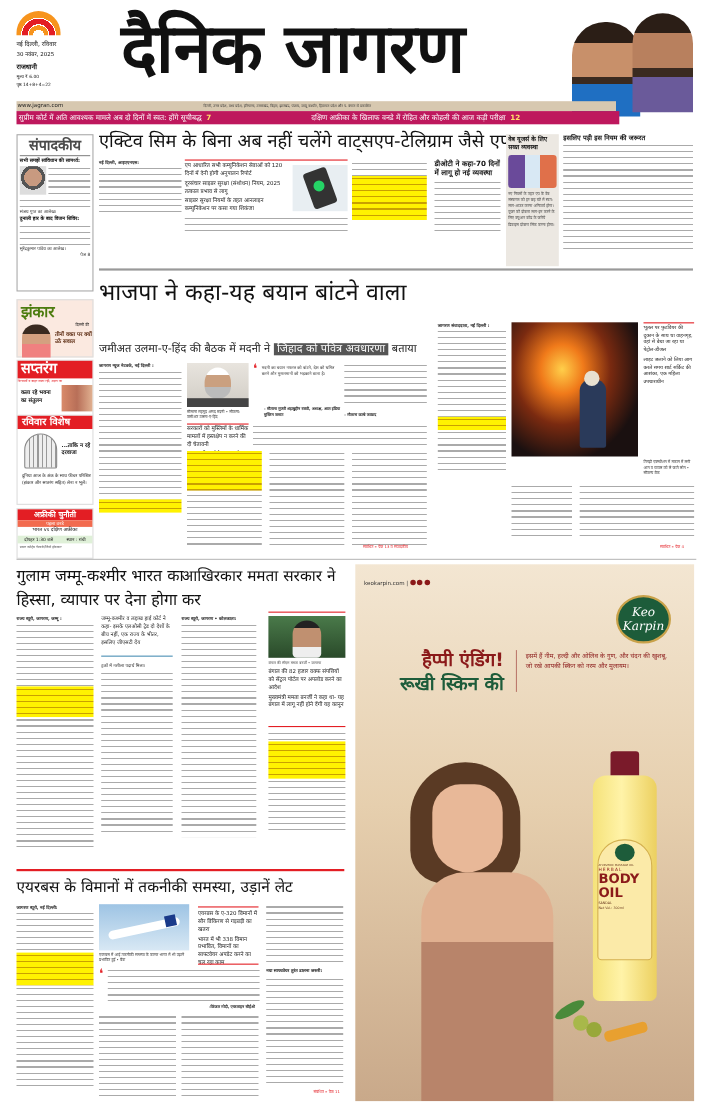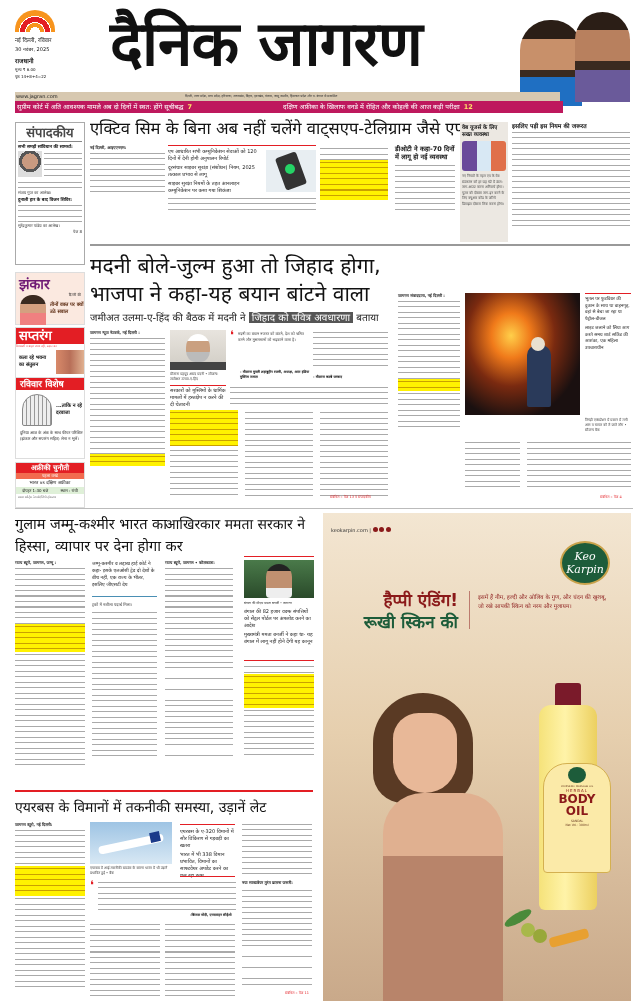--- a/index.html
+++ b/index.html
@@ -48,21 +48,21 @@
   </div>
   <div class="lines" style="height:10px;margin-top:1px;"></div>
   <div style="font-size:4px;line-height:6px;color:#333;">संजय गुप्त का आलेख।</div>
   <div style="font-size:4.5px;font-weight:bold;line-height:6px;margin-top:1px;">दुनाली हार के बाद विजन शिविर:</div>
   <div class="lines" style="height:20px;"></div>
   <div style="font-size:4px;line-height:6px;color:#333;">सुरेंद्रकुमार पांडेय का आलेख।</div>
   <div style="font-size:4px;text-align:right;color:#333;">पेज 8</div>
 </div>
 
 <div class="abs" style="left:15px;top:272px;width:70px;height:53px;background:#fbe9e0;border:1px solid #ddd;">
-  <div style="font-size:14px;font-weight:bold;color:#701a75;line-height:16px;padding-left:3px;margin-top:3px;">झंकार</div>
+  <div style="font-size:14px;font-weight:bold;color:#4d7c0f;line-height:16px;padding-left:3px;margin-top:3px;">झंकार</div>
   <div style="font-size:3.5px;text-align:right;padding-right:3px;">दिल्ली की</div>
   <div class="abs" style="left:4px;top:22px;width:26px;height:30px;border-radius:12px 12px 0 0;background:linear-gradient(#3a2a20 0 30%,#d4a080 30% 60%,#f08080 60%);"></div>
   <div class="abs" style="left:34px;top:28px;width:34px;font-size:5px;font-weight:bold;color:#5a2a10;line-height:7px;">तीनों वक्त पर क्यों उठे सवाल</div>
 </div>
 
 <div class="abs" style="left:15px;top:327px;width:70px;height:64px;background:#fff;border:1px solid #ddd;">
   <div style="background:#e31e24;color:#fff;font-size:13px;font-weight:bold;line-height:16px;padding-left:3px;">सप्तरंग</div>
   <div style="font-size:3px;color:#e31e24;white-space:nowrap;overflow:hidden;">विरासतों व बाहर जाता रही, उड़ान का</div>
   <div class="abs" style="left:3px;top:26px;width:32px;font-size:5px;font-weight:bold;line-height:7px;">कला रहे भवना का संतुलन</div>
   <div class="abs" style="left:40px;top:22px;width:28px;height:24px;background:linear-gradient(90deg,#d98a6a,#b86f58 50%,#e0b090);"></div>
@@ -115,21 +115,20 @@
   <div style="height:30px;margin:3px 0;background:linear-gradient(90deg,#6a4a9a 0 35%,#d8e8f4 35% 65%,#e0704a 65%);border-radius:3px;"></div>
   <div style="font-size:3.5px;line-height:5.5px;color:#444;">नए नियमों के तहत एप के वेब संस्करण को हर छह घंटे में स्वत: लाग-आउट करना अनिवार्य होगा। यूजर को दोबारा लाग-इन करने के लिए क्यूआर कोड के जरिये डिवाइस दोबारा लिंक करना होगा।</div>
 </div>
 <div class="abs" style="left:512px;top:122px;width:118px;">
   <div style="font-size:6px;line-height:8px;font-weight:bold;">इसलिए पड़ी इस नियम की जरूरत</div>
   <div class="lines" style="height:100px;"></div>
 </div>
 <div class="abs" style="left:90px;top:244px;width:540px;height:2px;background:#999;"></div>
 
 <div class="abs hd" style="left:90px;top:252px;font-size:21px;line-height:28px;white-space:nowrap;">
-  <div>मदनी बोले-जुल्म हुआ तो जिहाद होगा,</div>
   <div>भाजपा ने कहा-यह बयान बांटने वाला</div>
 </div>
 <div class="abs" style="left:90px;top:311px;font-size:10px;line-height:13px;white-space:nowrap;color:#222;">
   <span>जमीअत उलमा-ए-हिंद की बैठक में मदनी ने</span>
   <span style="background:#555;color:#fff;padding:0 3px;">जिहाद को पवित्र अवधारणा</span>
   <span>बताया</span>
 </div>
 <div class="abs" style="left:90px;top:330px;width:75px;">
   <div class="txt" style="font-weight:bold;color:#222">जागरण न्यूज नेटवर्क, नई दिल्ली :</div>
   <div class="lines" style="height:118px;"></div>
@@ -265,21 +264,21 @@
   <div class="abs" style="left:146px;top:78px;width:1px;height:38px;background:#8b1a1a;opacity:.5;"></div>
   <div class="abs" style="left:155px;top:80px;width:135px;font-size:5.8px;line-height:9px;color:#8b1a1a;">इसमें हैं नीम, हल्दी और ओलिव के गुण, और चंदन की खुशबू, जो रखे आपकी स्किन को नरम और मुलायम।</div>
   <div class="abs" style="left:40px;top:180px;width:150px;height:310px;">
     <div class="abs" style="left:10px;top:0;width:100px;height:110px;border-radius:50px 50px 30px 30px;background:#5a3a24;"></div>
     <div class="abs" style="left:30px;top:20px;width:64px;height:80px;border-radius:32px 32px 40px 40px;background:#e8b898;"></div>
     <div class="abs" style="left:20px;top:100px;width:120px;height:210px;border-radius:40px 40px 0 0;background:linear-gradient(#e0b090 0 30%,#b8846a 30%);"></div>
   </div>
   <div class="abs" style="left:210px;top:170px;width:70px;height:230px;">
     <div class="abs" style="left:22px;top:0;width:26px;height:22px;background:#7a1a2a;border-radius:3px 3px 0 0;"></div>
     <div class="abs" style="left:6px;top:22px;width:58px;height:205px;background:linear-gradient(90deg,#f5e27a,#fff3a8 45%,#ecd060);border-radius:12px 12px 6px 6px;"></div>
-    <div class="abs" style="left:10px;top:80px;width:68px;height:110px;border-radius:24px 24px 4px 4px;background:#fbeaa8;border:1px solid #d4b050;text-align:center;color:#6a3a20;">
+    <div class="abs" style="left:10px;top:80px;width:50px;height:110px;border-radius:24px 24px 4px 4px;background:#fbeaa8;border:1px solid #d4b050;text-align:left;color:#6a3a20;">
       <div style="width:18px;height:16px;border-radius:50%;background:#1d5c3a;margin:3px auto 2px;"></div>
       <div style="font-size:2.5px;">AYURVEDIC MASSAGE OIL</div>
       <div style="font-size:4px;letter-spacing:1px;color:#8b1a1a;">HERBAL</div>
       <div style="font-size:12px;font-weight:bold;line-height:12px;color:#8b1a1a;">BODY</div>
       <div style="font-size:12px;font-weight:bold;line-height:12px;color:#8b1a1a;">OIL</div>
       <div style="font-size:3px;margin-top:2px;">SANDAL</div>
       <div style="font-size:3px;">Net Vol.: 300ml</div>
     </div>
   </div>
   <div class="abs" style="left:178px;top:390px;width:100px;height:60px;">

